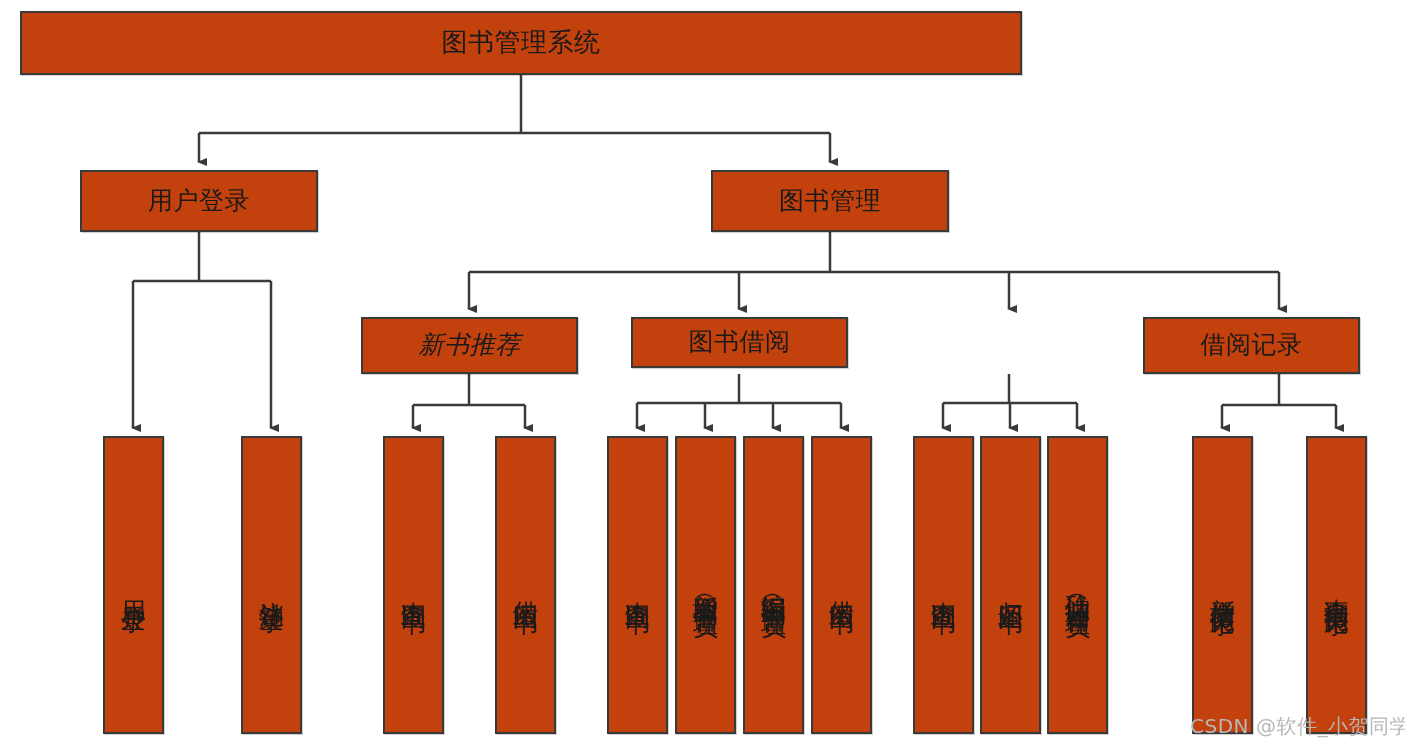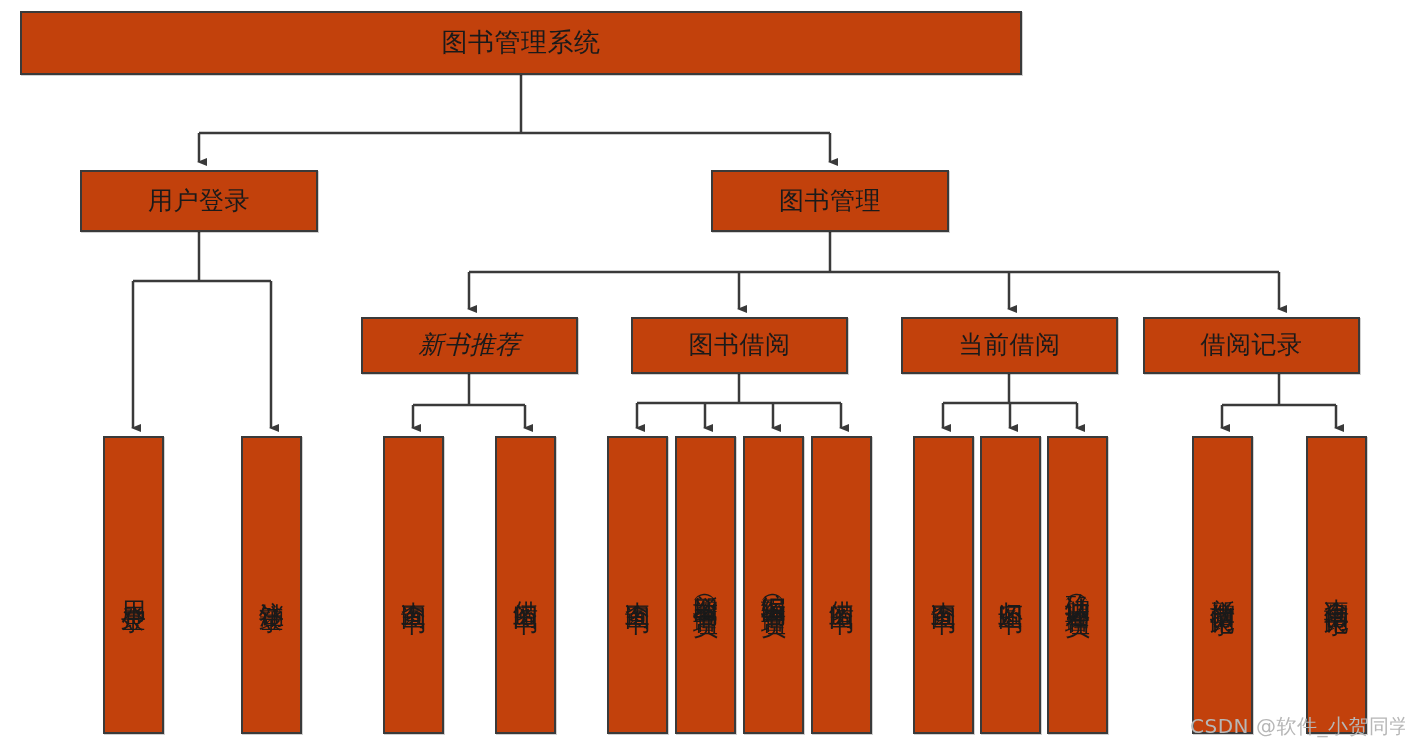--- a/index.html
+++ b/index.html
@@ -139,27 +139,24 @@
   </div>
 
   <div class="node-box h-node" style="left:711px; top:170px; width:238px; height:62px;">
     <span class="node-label">图书管理</span>
   </div>
 
   <div class="node-box h-node" style="left:361px; top:317px; width:217px; height:57px;font-style:italic;">
     <span class="node-label">新书推荐</span>
   </div>
 
-  <div class="node-box h-node" style="left:631px; top:317px; width:217px; height:57px;">
+  <div class="node-box h-node" style="left:631px; top:317px; width:217px; height:51px;">
     <span class="node-label">图书借阅</span>
   </div>
 
-  <div class="node-box h-node" style="left:901px; top:317px; width:217px; height:57px;">
-    <span class="node-label">当前借阅</span>
-  </div>
 
   <div class="node-box h-node" style="left:1143px; top:317px; width:217px; height:57px;">
     <span class="node-label">借阅记录</span>
   </div>
 
   <div class="node-box v-node" style="left:103px; top:436px; width:61px; height:298px;">
     <span class="node-label">用户登录</span>
   </div>
 
   <div class="node-box v-node" style="left:241px; top:436px; width:61px; height:298px;">

